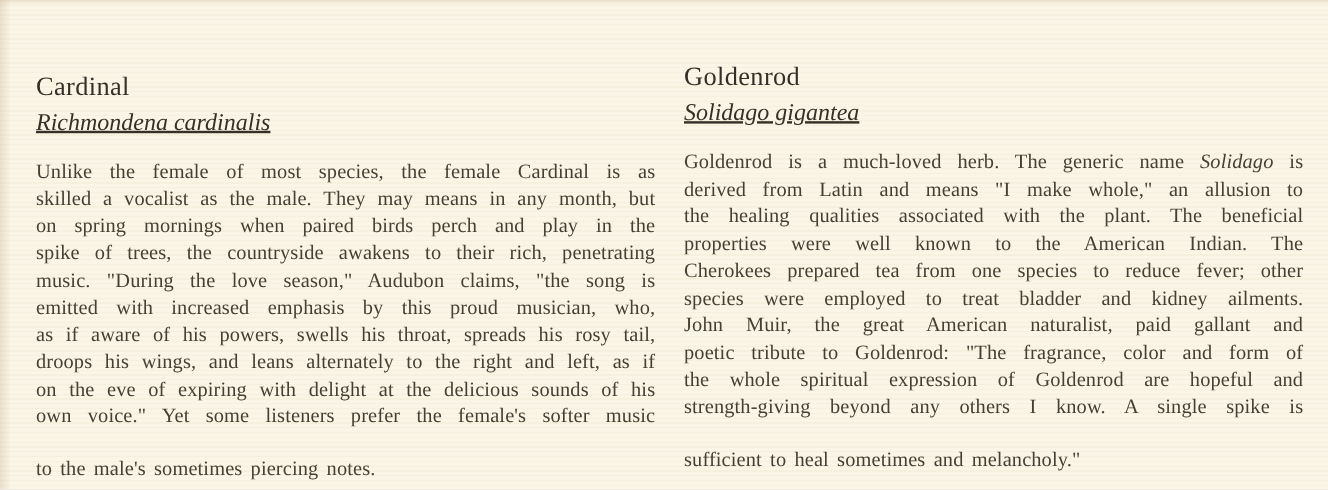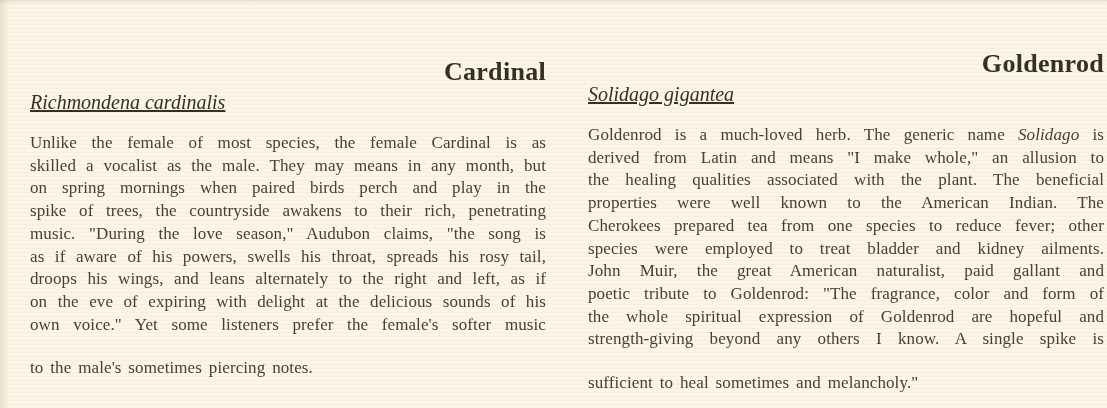--- a/index.html
+++ b/index.html
@@ -33,27 +33,27 @@
     left: 0; right: 0; top: 0;
     height: 5px;
     background: linear-gradient(180deg, rgba(200,185,160,0.30), rgba(200,185,160,0));
     pointer-events: none;
   }
   .column {
     position: absolute;
     width: 516px;
   }
   .col-left  { left: 30px;  top: 60px; }
-  .col-right { left: 588px; top: 52px; }
+  .col-right { left: 570px; top: 52px; }
   .section-title {
     margin: 0;
-    font-size: 26px;
+    font-size: 22px;
     line-height: 24px;
-    font-weight: bold;
-    text-align: right;
+    font-weight: normal;
+    text-align: left;
     letter-spacing: 0.3px;
     color: var(--heading, #353027);
   }
   .species-name {
     margin-top: 6px;
     font-size: 20px;
     line-height: 24px;
     font-style: italic;
     text-align: left;
     color: var(--heading, #353027);
@@ -85,20 +85,21 @@
 
   <section class="column col-left">
     <h2 class="section-title">Cardinal</h2>
     <div class="species-name">Richmondena cardinalis</div>
     <div class="section-body">
         <div class="line">Unlike the female of most species, the female Cardinal is as</div>
         <div class="line">skilled a vocalist as the male. They may means in any month, but</div>
         <div class="line">on spring mornings when paired birds perch and play in the</div>
         <div class="line">spike of trees, the countryside awakens to their rich, penetrating</div>
         <div class="line">music. "During the love season," Audubon claims, "the song is</div>
+        <div class="line">emitted with increased emphasis by this proud musician, who,</div>
         <div class="line">as if aware of his powers, swells his throat, spreads his rosy tail,</div>
         <div class="line">droops his wings, and leans alternately to the right and left, as if</div>
         <div class="line">on the eve of expiring with delight at the delicious sounds of his</div>
         <div class="line">own voice." Yet some listeners prefer the female's softer music</div>
         <div class="line last">to the male's sometimes piercing notes.</div>
       </div>
   </section>
 
   <section class="column col-right">
     <h2 class="section-title">Goldenrod</h2>

